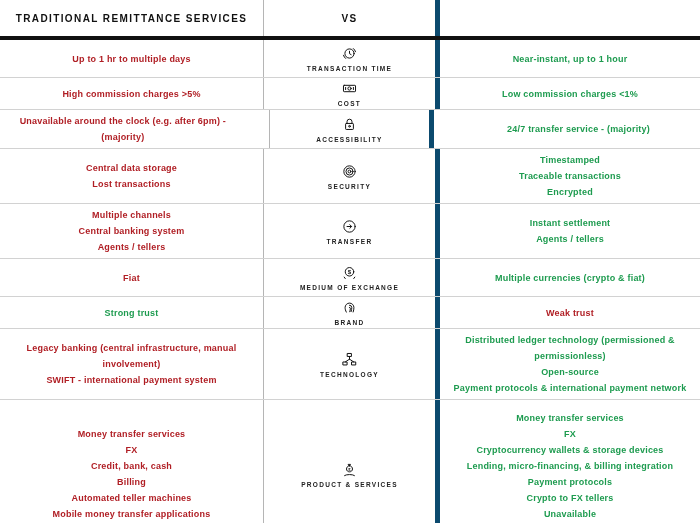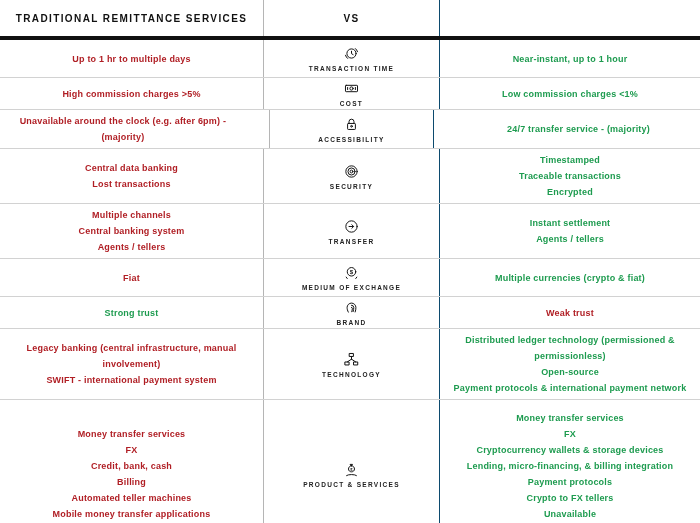--- a/index.html
+++ b/index.html
@@ -14,21 +14,21 @@
   
   .header-row { display: flex; height: 40px; border-bottom: 4px solid #111; }
   .header-cell {
     display: flex; align-items: center; justify-content: center;
     font-weight: bold; font-size: 10px; letter-spacing: 1.4px;
     color: #111; text-align: center; padding: 0 6px;
   }
 
   
   .left-cell  { width: 263px; }
-  .mid-cell   { width: 177px; border-left: 1px solid #b5b5b5; border-right: 1px solid #0c4a6e; }
+  .mid-cell   { width: 177px; border-left: 1px solid #b5b5b5; border-right: 5px solid #0c4a6e; }
   .right-cell { width: 260px; }
 
   
   .row { display: flex; border-bottom: 1px solid #d2d2d2; }
   .row:last-child { border-bottom: none; }
   .cell { display: flex; flex-direction: column; align-items: center; justify-content: center; }
   .items-cell { padding: 3px 4px; }
   .item {
     font-size: 9px; line-height: 16px; text-align: center;
     font-weight: bold; letter-spacing: 0.2px;
@@ -112,21 +112,21 @@
               <circle cx="12" cy="14.5" r="1.2"></circle>
             </svg></span>
           <span class="cat-label">ACCESSIBILITY</span>
         </div>
         <div class="cell items-cell right-cell">
           <p class="item" style="color: rgb(29, 155, 79);">24/7 transfer service - (majority)</p>
         </div>
       </div>
       <div class="row">
         <div class="cell items-cell left-cell">
-          <p class="item" style="color: rgb(176, 30, 36);">Central data banking</p>
+          <p class="item" style="color: rgb(176, 30, 36);">Central data storage</p>
           <p class="item" style="color: rgb(176, 30, 36);">Lost transactions</p>
         </div>
         <div class="cell mid-cell cat-cell">
           <span class="icon"><svg viewBox="0 0 24 24">
               <circle cx="12" cy="12" r="8"></circle>
               <circle cx="12" cy="12" r="5"></circle>
               <circle cx="12" cy="12" r="2"></circle>
             </svg></span>
           <span class="cat-label">SECURITY</span>
         </div>

